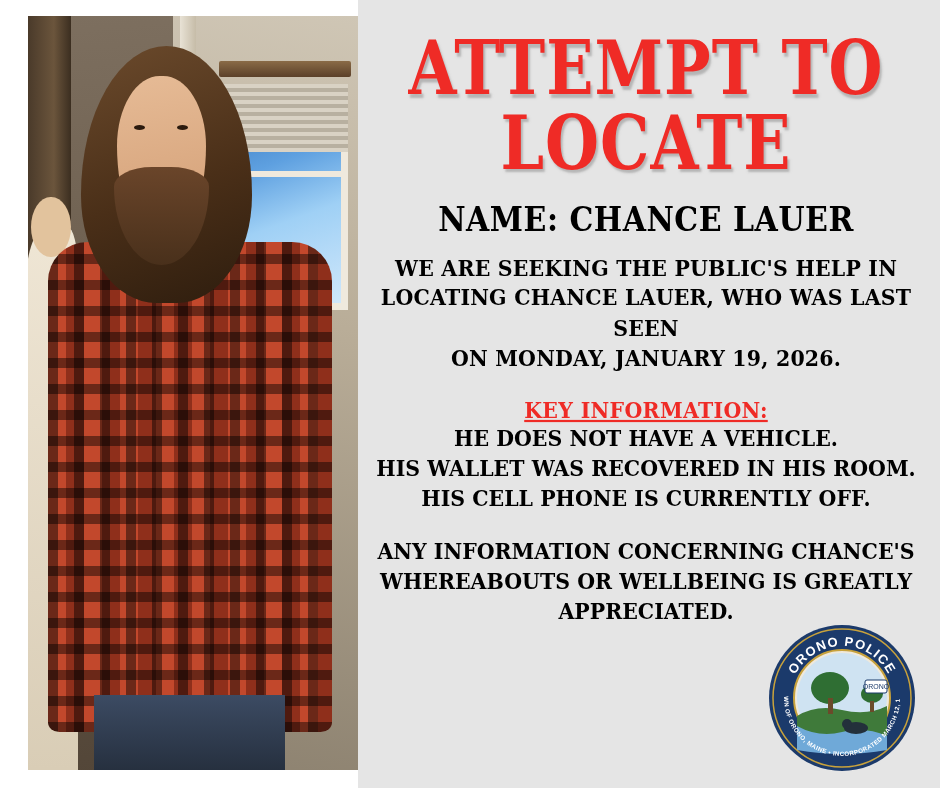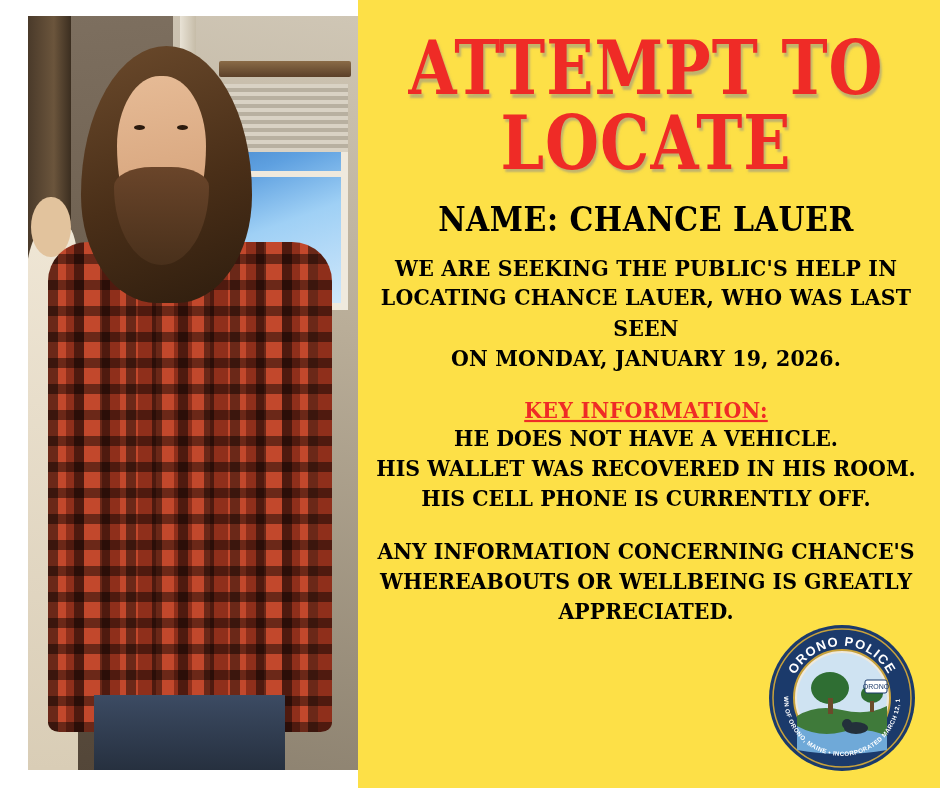--- a/index.html
+++ b/index.html
@@ -10,21 +10,21 @@
   body {
     width: 940px;
     height: 788px;
     overflow: hidden;
     font-family: "Liberation Serif", serif;
   }
   .poster {
     position: relative;
     width: 940px;
     height: 788px;
-    background: #fde047;
+    background: #e5e5e5;
     display: flex;
     flex-direction: row;
   }
 
   
   .photo-col {
     width: 358px;
     height: 788px;
     flex: 0 0 358px;
     position: relative;

